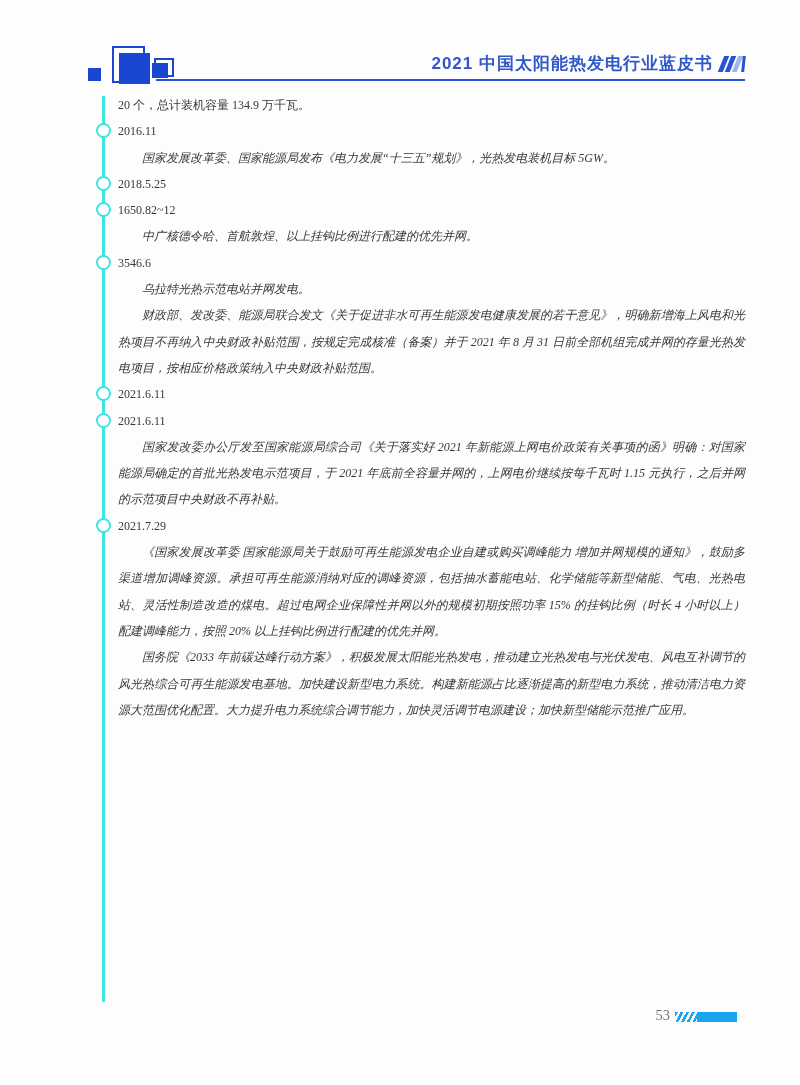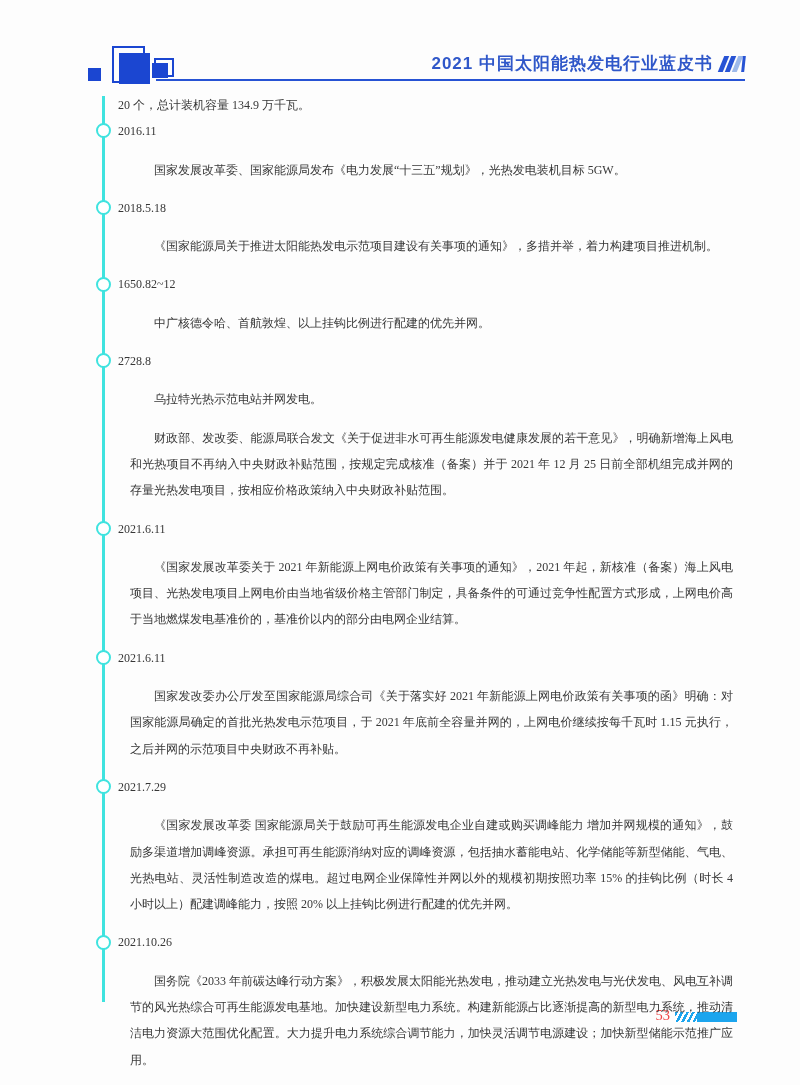--- a/index.html
+++ b/index.html
@@ -46,25 +46,25 @@
   }
   .intro{margin:0;}
   .entry-date{position:relative;white-space:nowrap;}
   .entry-date::before{
     content:"";
     position:absolute;left:-22px;top:50%;
     width:11px;height:11px;margin-top:-8px;
     border:2.5px solid #3fe3df;border-radius:50%;
     background:#ffffff;
   }
-  .para{margin:12px;text-indent:2em;}
+  .para{margin:0;text-indent:2em;font-style:italic;}
 
   
   .footer{position:absolute;left:0;top:1004px;width:800px;height:30px;}
-  .page-number{position:absolute;right:130px;top:3px;font-size:14.5px;color:#ef4444;}
+  .page-number{position:absolute;right:130px;top:3px;font-size:14.5px;color:#737373;}
   .footer-bar{position:absolute;left:675px;top:8px;width:62px;height:10px;display:flex;}
   .footer-bar .striped{
     width:22px;height:10px;
     background:repeating-linear-gradient(118deg,#1ca5ee 0 2.5px,#ffffff 2.5px 5px);
   }
   .footer-bar .solid{flex:1;height:10px;background:#1ca5ee;}
 </style>
 </head>
 <body>
 
@@ -96,65 +96,58 @@
     <p class="intro">20 个，总计装机容量 134.9 万千瓦。</p>
     <div>
   <div class="entry">
     <div class="entry-date">2016.11</div>
     <div>
             <p class="para">国家发展改革委、国家能源局发布《电力发展“十三五”规划》，光热发电装机目标 5GW。</p>
           </div>
   </div>
 
   <div class="entry">
-    <div class="entry-date">2018.5.18</div>
-    <div>
-            <p class="para">《国家能源局关于推进太阳能热发电示范项目建设有关事项的通知》，多措并举，着力构建项目推进机制。</p>
-          </div>
+    <div class="entry-date">2018.5.25</div>
   </div>
 
   <div class="entry">
     <div class="entry-date">1650.82~12</div>
     <div>
             <p class="para">中广核德令哈、首航敦煌、以上挂钩比例进行配建的优先并网。</p>
           </div>
   </div>
 
 
   <div class="entry">
-    <div class="entry-date">2728.8</div>
+    <div class="entry-date">3546.6</div>
     <div>
             <p class="para">乌拉特光热示范电站并网发电。</p>
-            <p class="para">财政部、发改委、能源局联合发文《关于促进非水可再生能源发电健康发展的若干意见》，明确新增海上风电和光热项目不再纳入中央财政补贴范围，按规定完成核准（备案）并于 2021 年 12 月 25 日前全部机组完成并网的存量光热发电项目，按相应价格政策纳入中央财政补贴范围。</p>
+            <p class="para">财政部、发改委、能源局联合发文《关于促进非水可再生能源发电健康发展的若干意见》，明确新增海上风电和光热项目不再纳入中央财政补贴范围，按规定完成核准（备案）并于 2021 年 8 月 31 日前全部机组完成并网的存量光热发电项目，按相应价格政策纳入中央财政补贴范围。</p>
           </div>
   </div>
 
   <div class="entry">
     <div class="entry-date">2021.6.11</div>
-    <div>
-            <p class="para">《国家发展改革委关于 2021 年新能源上网电价政策有关事项的通知》，2021 年起，新核准（备案）海上风电项目、光热发电项目上网电价由当地省级价格主管部门制定，具备条件的可通过竞争性配置方式形成，上网电价高于当地燃煤发电基准价的，基准价以内的部分由电网企业结算。</p>
-          </div>
   </div>
 
   <div class="entry">
     <div class="entry-date">2021.6.11</div>
     <div>
             <p class="para">国家发改委办公厅发至国家能源局综合司《关于落实好 2021 年新能源上网电价政策有关事项的函》明确：对国家能源局确定的首批光热发电示范项目，于 2021 年底前全容量并网的，上网电价继续按每千瓦时 1.15 元执行，之后并网的示范项目中央财政不再补贴。</p>
           </div>
   </div>
 
   <div class="entry">
     <div class="entry-date">2021.7.29</div>
     <div>
             <p class="para">《国家发展改革委 国家能源局关于鼓励可再生能源发电企业自建或购买调峰能力 增加并网规模的通知》，鼓励多渠道增加调峰资源。承担可再生能源消纳对应的调峰资源，包括抽水蓄能电站、化学储能等新型储能、气电、光热电站、灵活性制造改造的煤电。超过电网企业保障性并网以外的规模初期按照功率 15% 的挂钩比例（时长 4 小时以上）配建调峰能力，按照 20% 以上挂钩比例进行配建的优先并网。</p>
           </div>
   </div>
 
   <div class="entry">
-    <div class="entry-date">2021.10.26</div>
     <div>
             <p class="para">国务院《2033 年前碳达峰行动方案》，积极发展太阳能光热发电，推动建立光热发电与光伏发电、风电互补调节的风光热综合可再生能源发电基地。加快建设新型电力系统。构建新能源占比逐渐提高的新型电力系统，推动清洁电力资源大范围优化配置。大力提升电力系统综合调节能力，加快灵活调节电源建设；加快新型储能示范推广应用。</p>
           </div>
   </div>
 </div>
   </div>
 
   <div class="footer">
     <span class="page-number">53</span>
     <span class="footer-bar">

